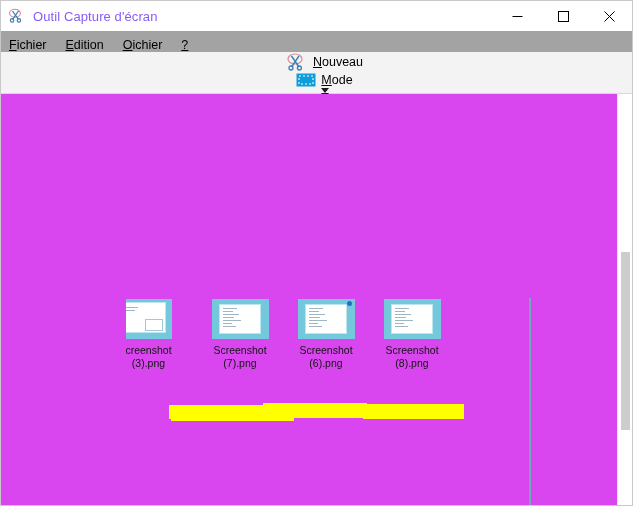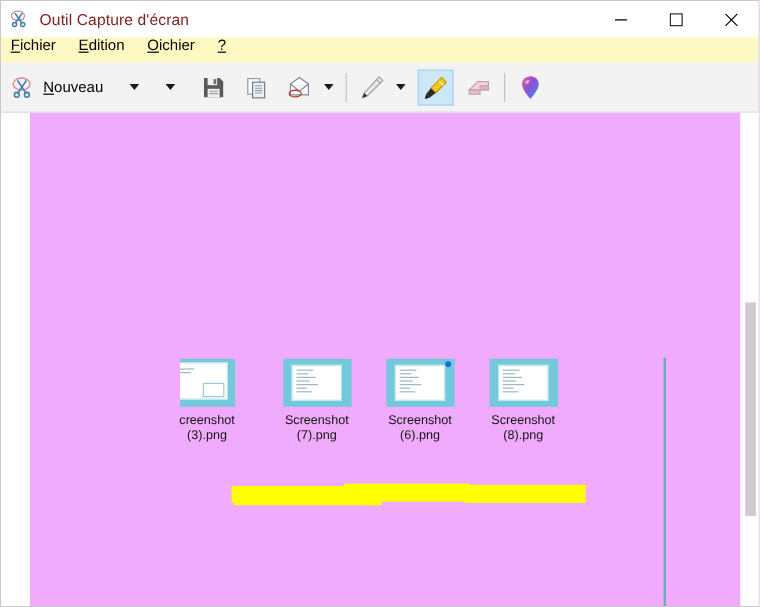--- a/index.html
+++ b/index.html
@@ -22,53 +22,54 @@
     height:30px;min-height:30px;
     background:#ffffff;
     display:flex;align-items:center;
     position:relative;
   }
   .app-icon{
     width:18px;height:18px;margin-left:7px;margin-right:7px;
     position:relative;flex:none;
   }
   .title-text{
-    font-size:13px;color:#7f1d1d;letter-spacing:.1px;
+    font-size:13px;color:#8b5cf6;letter-spacing:.1px;
     white-space:nowrap;
   }
   .win-controls{
     position:absolute;right:0;top:0;height:30px;display:flex;
   }
   .win-btn{
     width:46px;height:30px;display:flex;align-items:center;justify-content:center;
     background:transparent;border:none;padding:0;cursor:default;
   }
   .win-btn svg{display:block;}
 
   
   .menubar{
     height:21px;min-height:21px;
-    background:#fef9c3;
-    display:flex;align-items:flex-start;
+    background:#a3a3a3;
+    display:flex;align-items:flex-end;
     padding-left:8px;
   }
   .menu-item{
     font-size:12.5px;color:#000000;
     margin-right:19px;white-space:nowrap;cursor:default;
   }
   .menu-item u{text-decoration:underline;}
 
   
   .toolbar{
     height:41px;min-height:41px;
     background:#f3f3f3;
     border-bottom:1px solid #d8d8d8;
     display:flex;align-items:center;
-    padding-left:4px;
+    padding-left:16px;
     position:relative;
+    flex-direction:column;
   }
   .tb-item{
     display:flex;align-items:center;height:30px;
     padding:0 4px;cursor:default;white-space:nowrap;
   }
   .tb-label{
     font-size:12.5px;color:#000;margin-left:5px;
   }
   .tb-label u{text-decoration:underline;}
   .tb-icon{display:flex;align-items:center;justify-content:center;flex:none;}
@@ -87,21 +88,21 @@
     width:1px;height:24px;background:#c4c4c4;margin:0 6px;flex:none;
   }
   .sp4{width:6px;flex:none;}
   .sp10{width:13px;flex:none;}
 
   
   .canvas-wrap{
     flex:1;display:flex;position:relative;min-height:0;background:#ffffff;
   }
   .canvas{
-    flex:1;position:relative;overflow:hidden;background:#f0abfc;margin-left:24px;
+    flex:1;position:relative;overflow:hidden;background:#d946ef;
   }
 
   
   .thumbs{
     position:absolute;left:110px;top:205px;
     display:flex;
   }
   .thumb{
     width:86px;margin-right:0;display:flex;flex-direction:column;align-items:center;
   }
@@ -215,20 +216,29 @@
           <path d="M13 4 L5.5 15" stroke="#3a7fb5" stroke-width="1.4" fill="none"></path>
           <circle cx="5" cy="16" r="2" fill="none" stroke="#3a7fb5" stroke-width="1.3"></circle>
           <circle cx="13.4" cy="16" r="2" fill="none" stroke="#3a7fb5" stroke-width="1.3"></circle>
         </svg>
       </span>
       <span class="tb-label"><u>N</u>ouveau</span>
     </div>
 
     <div class="sp10"></div>
 
+    <div class="tb-item">
+      <span class="tb-icon">
+        <svg width="20" height="16" viewBox="0 0 20 16">
+          <rect x="0.5" y="1.5" width="19" height="13" fill="#0d9ddb"></rect>
+          <rect x="3" y="4" width="14" height="8" fill="none" stroke="#ffffff" stroke-width="1.1" stroke-dasharray="2 2"></rect>
+        </svg>
+      </span>
+      <span class="tb-label"><u>M</u>ode</span>
+    </div>
     <div class="tb-caret">
       <svg width="8" height="5" viewBox="0 0 8 5">
         <path d="M0 0 L8 0 L4 5 Z" fill="#1a1a1a"></path>
       </svg>
     </div>
 
     <div class="sp10"></div>
 
     <div class="tb-caret">
       <svg width="8" height="5" viewBox="0 0 8 5">

